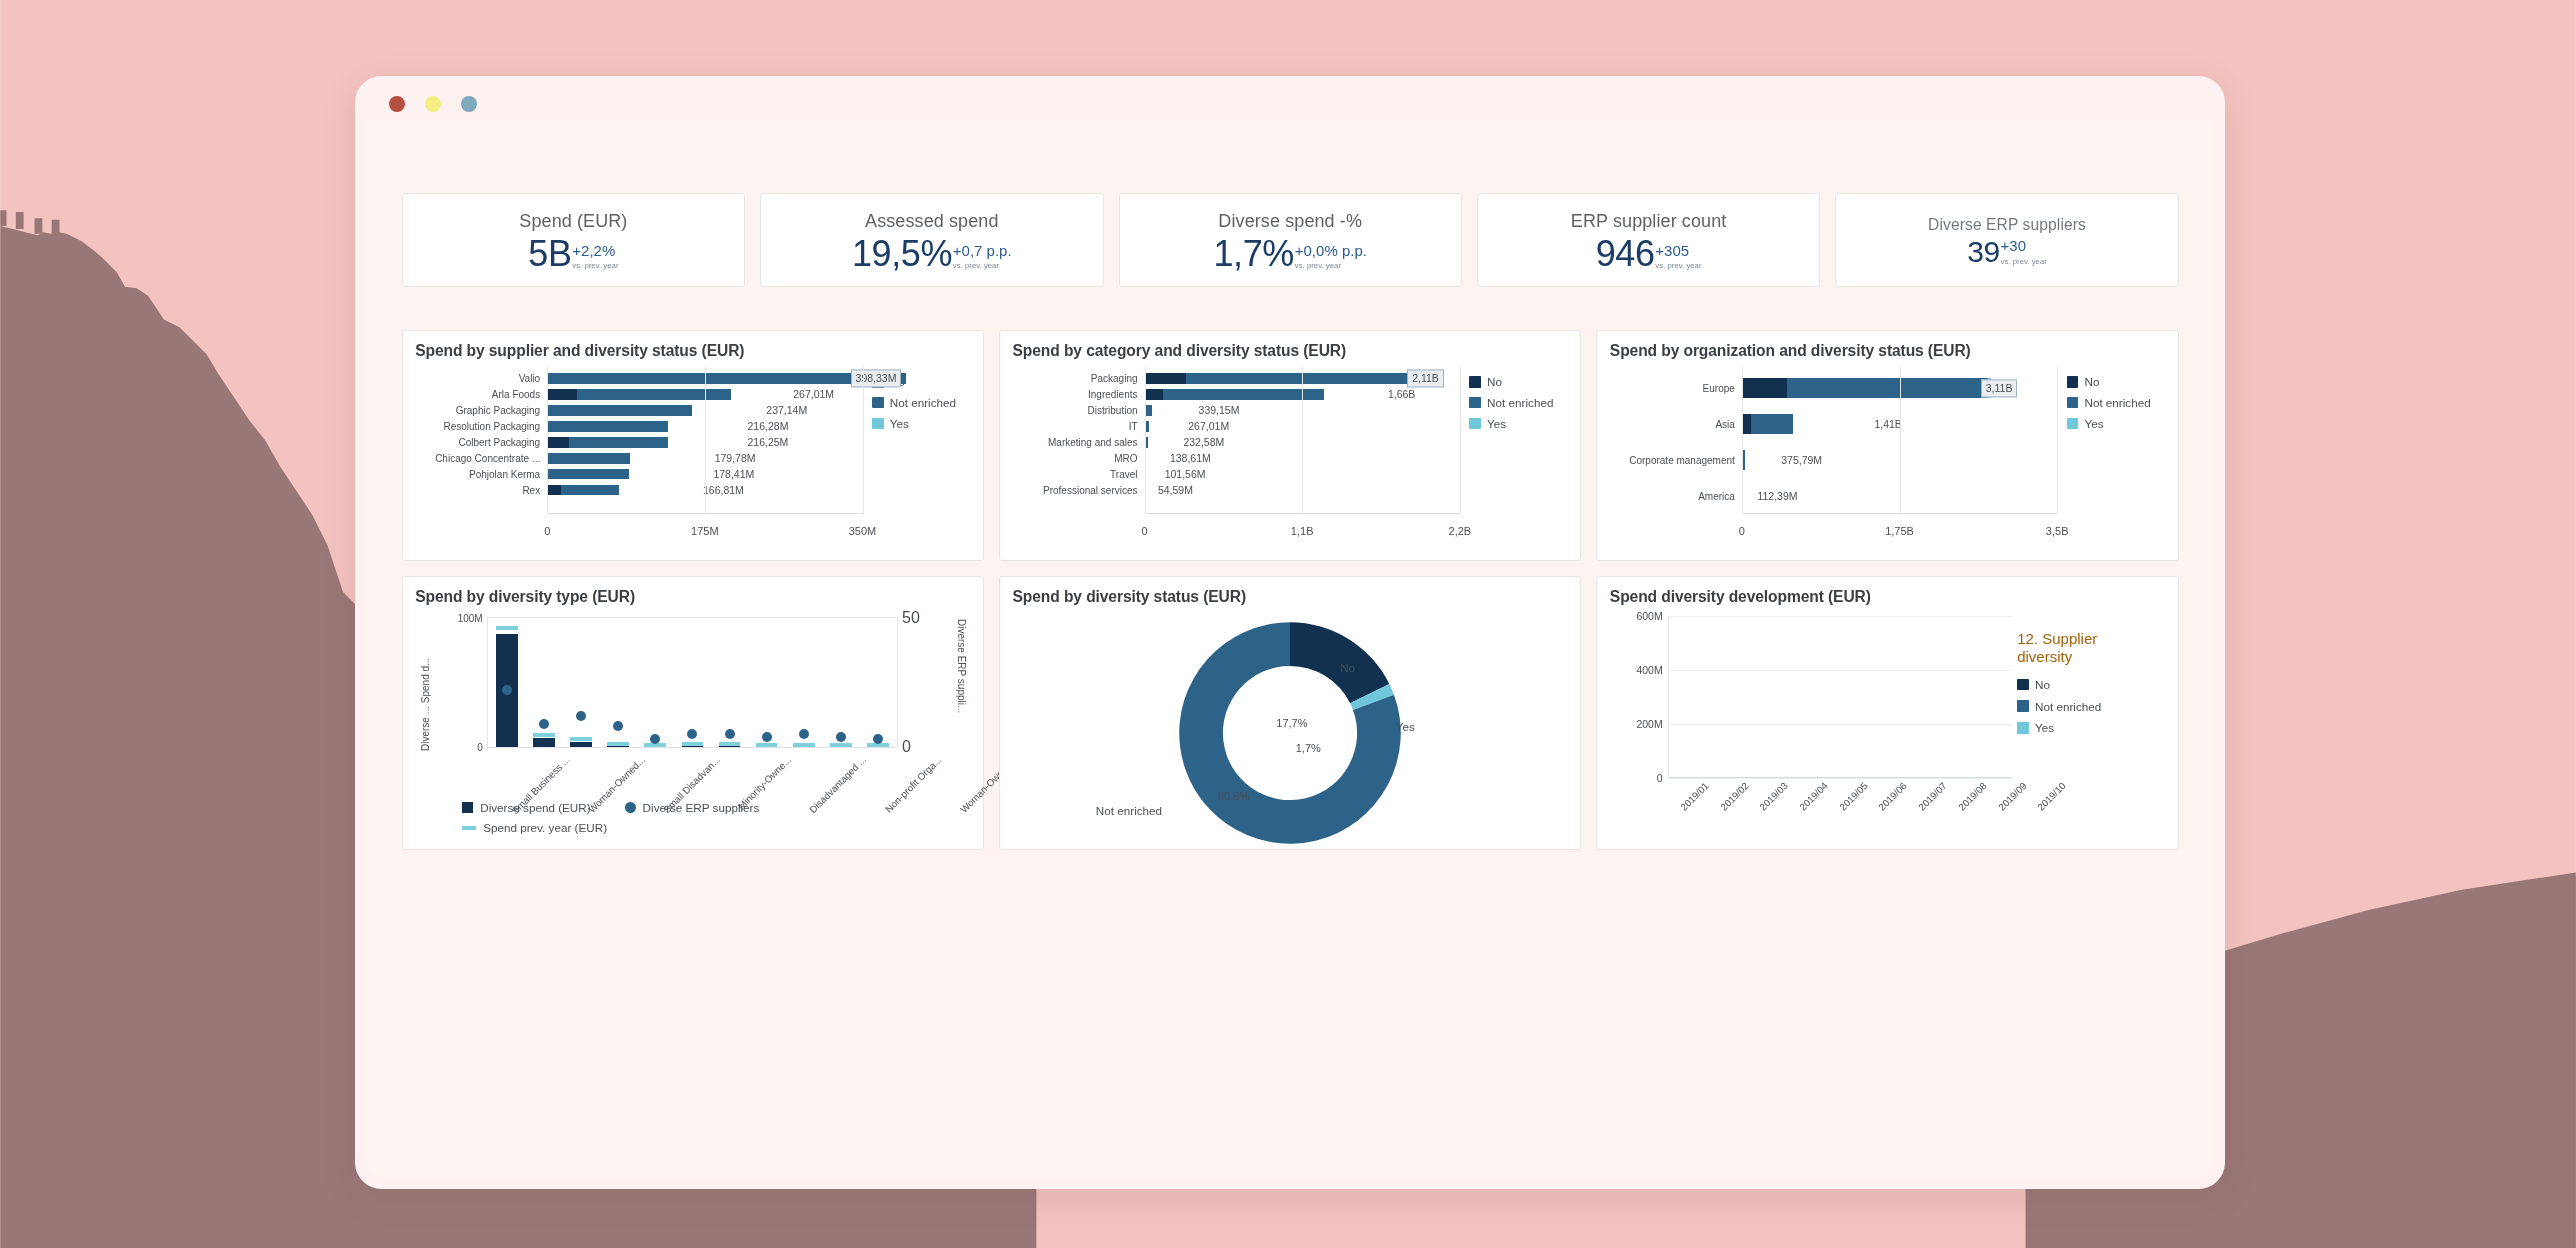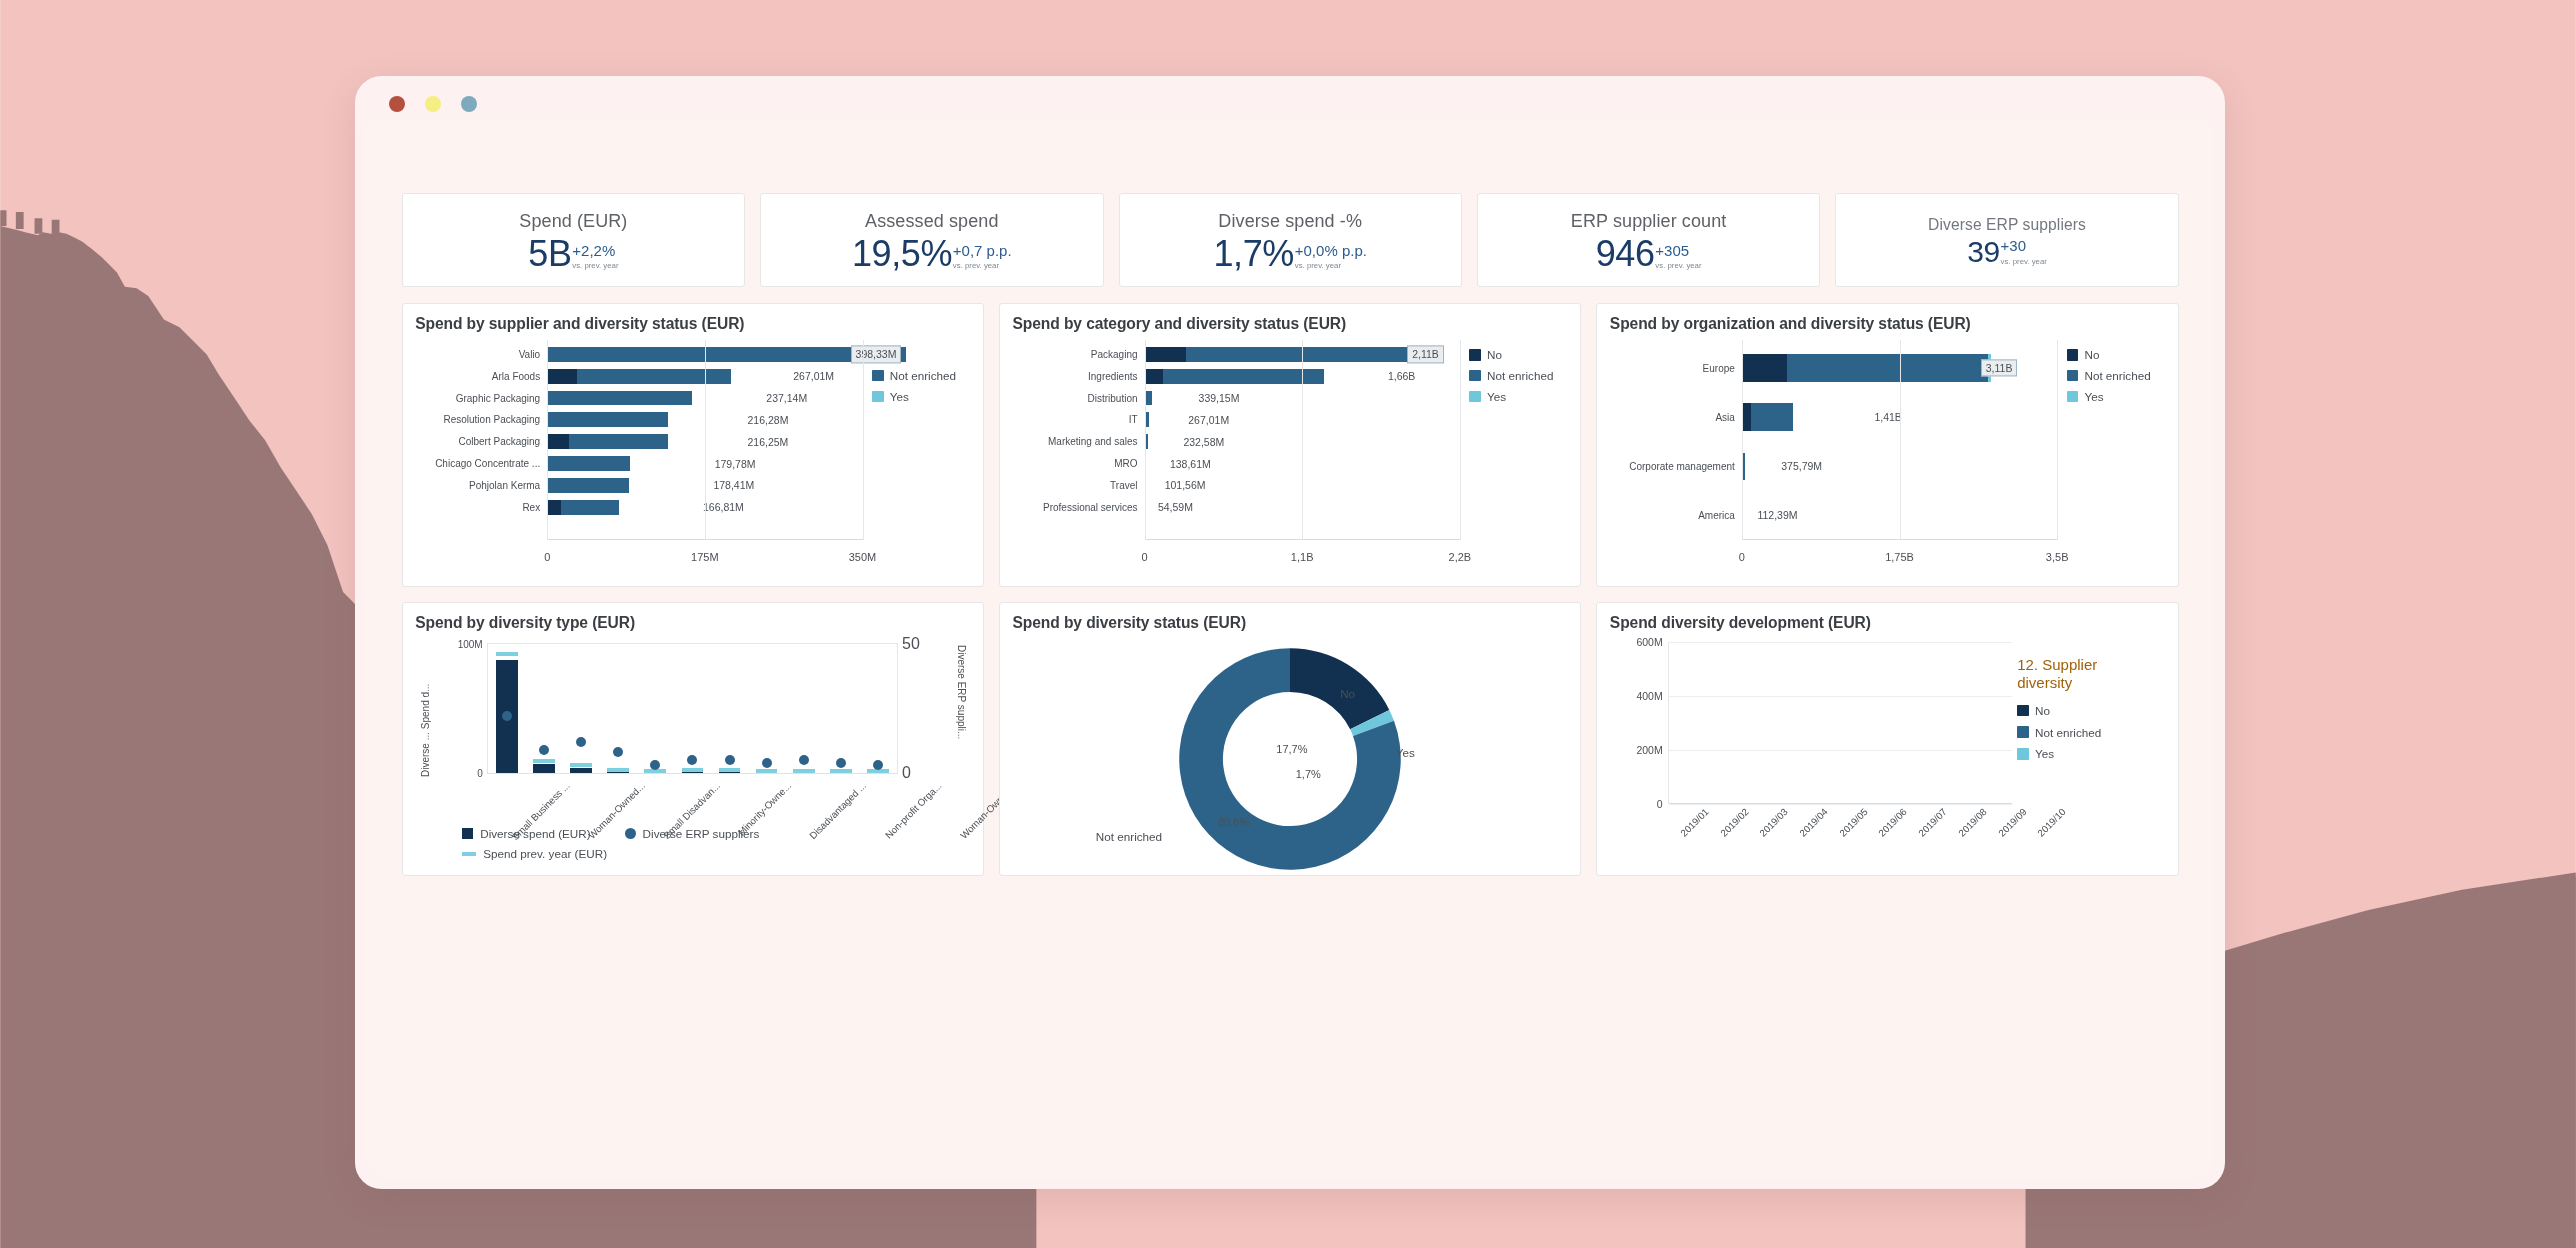--- a/index.html
+++ b/index.html
@@ -82,21 +82,21 @@
   
   .chart-row { display: flex; gap: 15px; margin-top: 15.6px; }
   .panel {
     flex: 1;
     background: #ffffff;
     border: 0.8px solid #e6e6e6;
     border-radius: 3.1px;
     padding: 11px 12.5px 7.8px 12.5px;
     position: relative;
   }
-  .panel.tall { height: 284px; }
+  .panel.tall { height: 231px; margin-top: 27px; }
   .panel.tall2 { height: 274px; }
   .panel-title {
     font-size: 15.6px; color: #3b3f44; font-weight: 700;
     letter-spacing: -0.1px; margin-bottom: 4.7px;
   }
   .panel-body { position: relative; width: 100%; height: calc(100% - 26.5px); }
 
   
   .hbar-chart { display: flex; width: 100%; height: 100%; }
   .hbar-plot { position: relative; flex: 1; }

